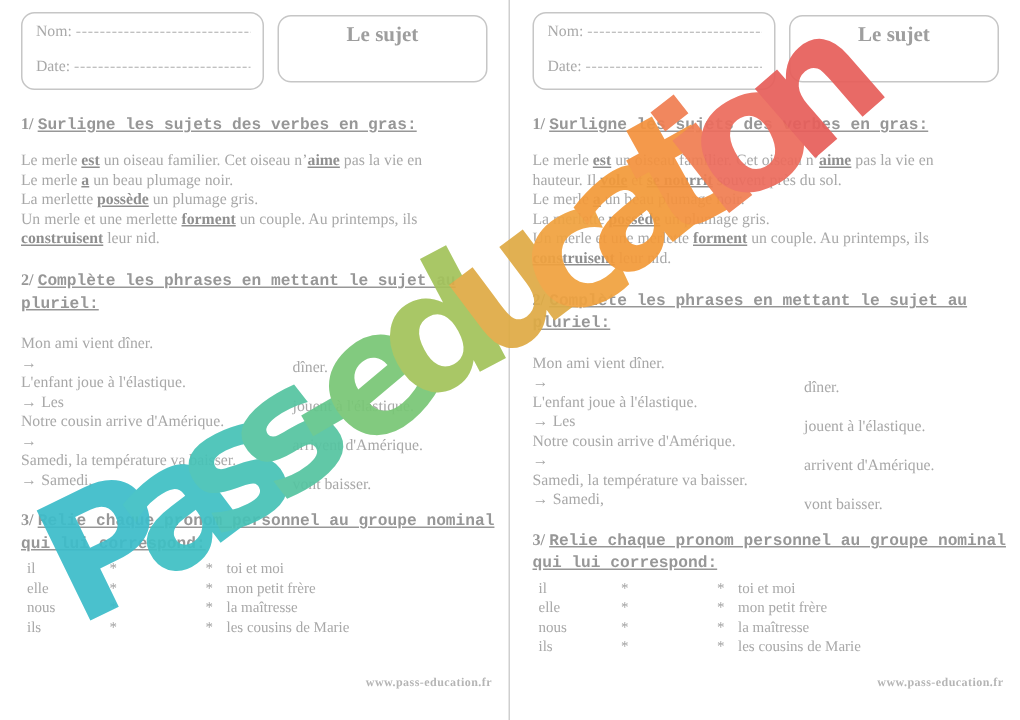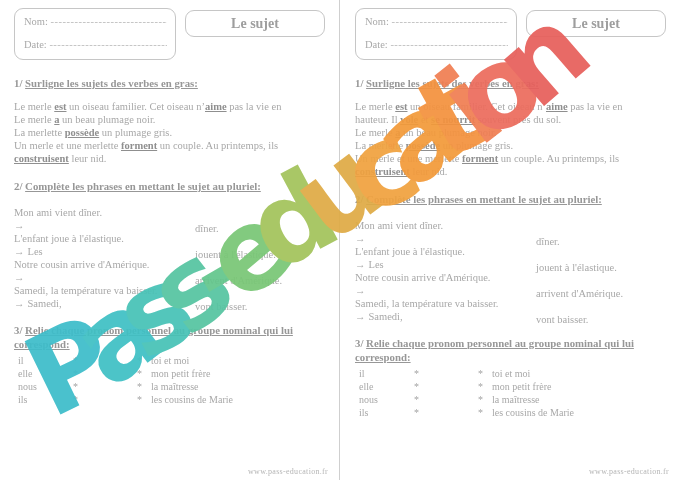--- a/index.html
+++ b/index.html
@@ -16,49 +16,49 @@
   .page-inner { position:relative; width:100%; height:100%; padding:8px 8px 0 14px; }
 
   .header-row { display:flex; gap:9px; }
   .nomdate-box {
     width:162px; height:52px; border:1.5px solid #c6c6c6; border-radius:9px;
     padding:7px 8px 0 9px; font-size:10.5px; color:#a9a9a9;
   }
   .nd-line { height:13px; margin-bottom:10px; white-space:nowrap; overflow:hidden; }
   .dashes { color:#b9b9b9; letter-spacing:0.5px; }
   .title-box {
-    width:140px; height:27px; border:1.5px solid #c6c6c6; border-radius:9px;
+    width:140px; height:45px; border:1.5px solid #c6c6c6; border-radius:9px;
     margin-top:2px; text-align:center; padding-top:5px;
     font-weight:bold; font-size:14px; color:#9e9e9e;
   }
 
   .ex-heading { font-weight:bold; font-size:10.8px; color:#979797; line-height:14px; }
-  .hline { text-decoration:underline; text-underline-offset:1px; }
+  .hline { text-decoration:underline; text-underline-offset:1px;font-family:Liberation Mono, monospace; }
   .h1 { margin-top:16px; }
   .h2 { margin-top:14px; }
   .h3 { margin-top:13px; width:320px; }
 
   .para { margin-top:10px; font-size:10.5px; color:#a8a8a8; }
   .tline { height:13px; line-height:13px; white-space:nowrap; }
   .b { font-weight:bold; color:#8f8f8f;text-decoration:underline; }
 
   .ex2-lines { margin-top:13px; font-size:10.5px; color:#a8a8a8; }
   .arrowline { position:relative; }
   .arrow { margin-right:3px; }
   .answer { position:absolute; left:181px; top:3px; }
 
   .ex3-grid {
     margin-top:3px; padding-left:4px; font-size:10px; color:#a8a8a8;
     display:grid; grid-template-columns:55px 64px 14px auto; line-height:13px;
   }
   .c-star { color:#a2a2a2; }
 
   .footer {
-    position:absolute; right:10px; bottom:4px;
-    font-size:8px; color:#b5b5b5; letter-spacing:0.3px;
+    position:absolute; right:10px; bottom:21px;
+    font-size:8px; color:#b5b5b5; letter-spacing:0.3px;font-weight:bold;
   }
 
   .watermark {
     position:absolute; left:36px; top:322px; z-index:10; pointer-events:none;
     font-family:"DejaVu Sans", sans-serif; font-weight:bold;
     font-size:112px; letter-spacing:-0.22em; white-space:nowrap;
     transform:rotate(-33deg); transform-origin:0 50%; opacity:0.93;
   }
   .watermark span { display:inline-block; }
   .watermark span:nth-child(1){ transform:rotate(7deg); }

